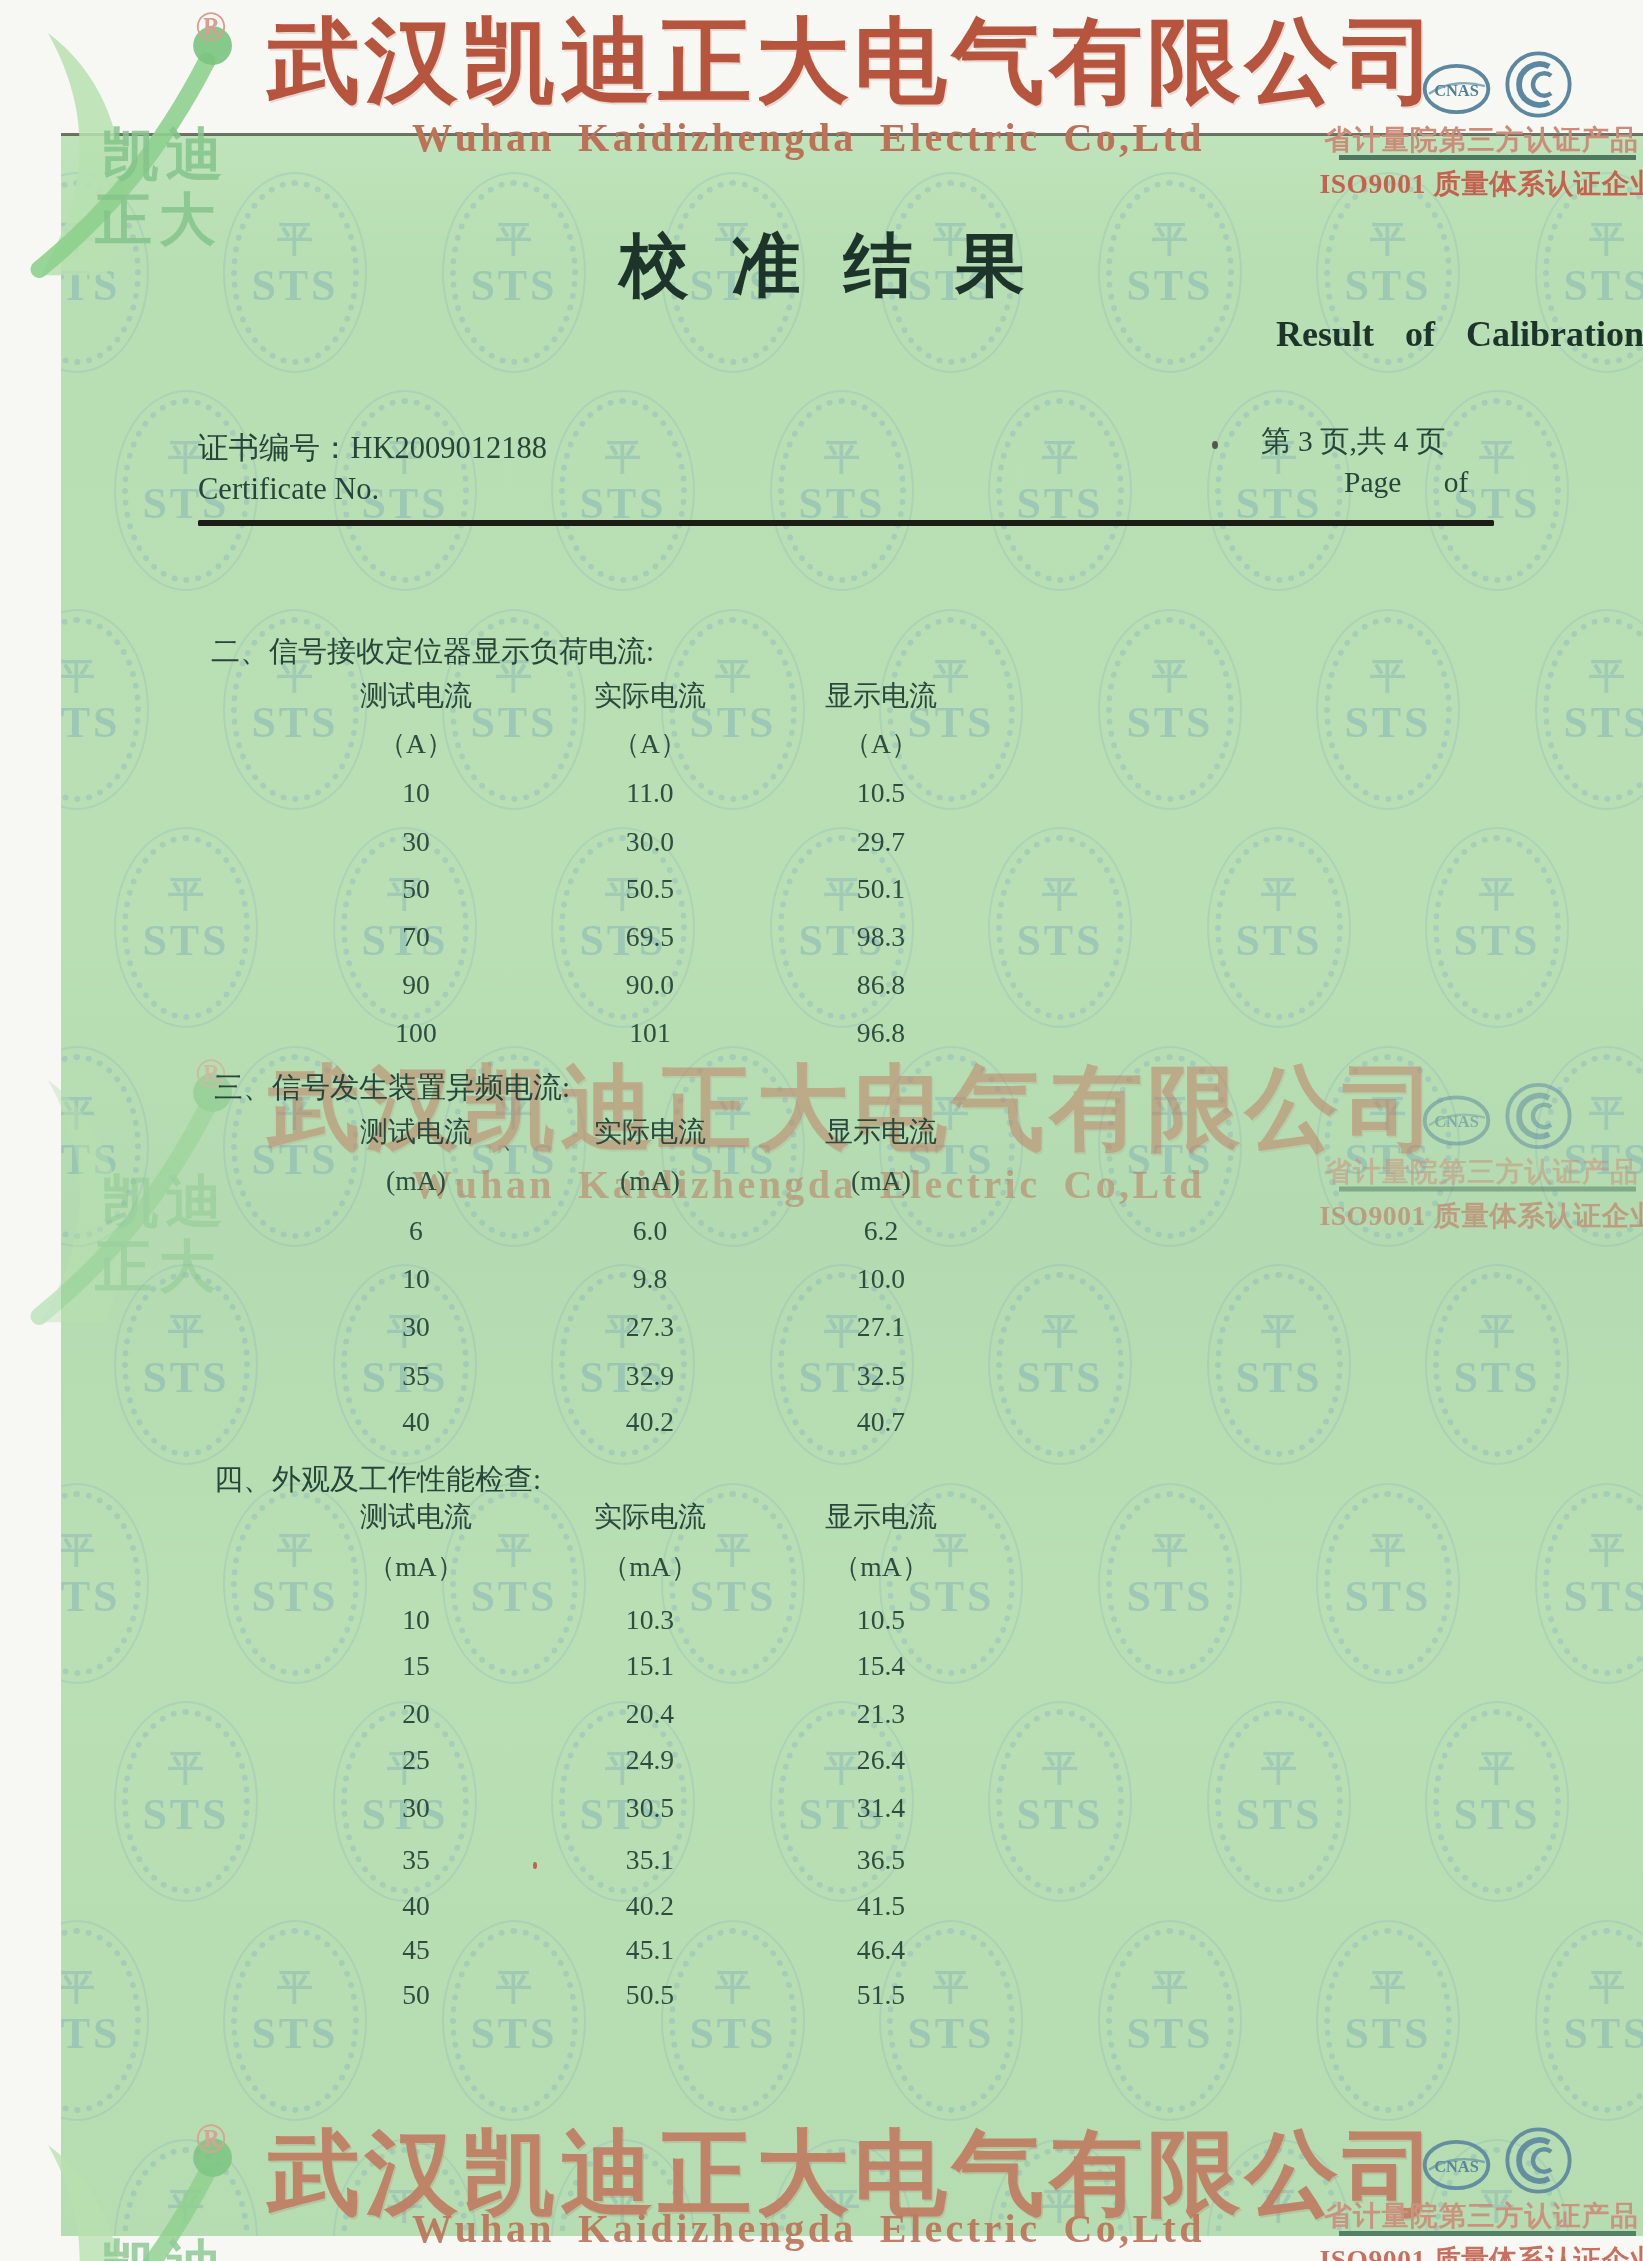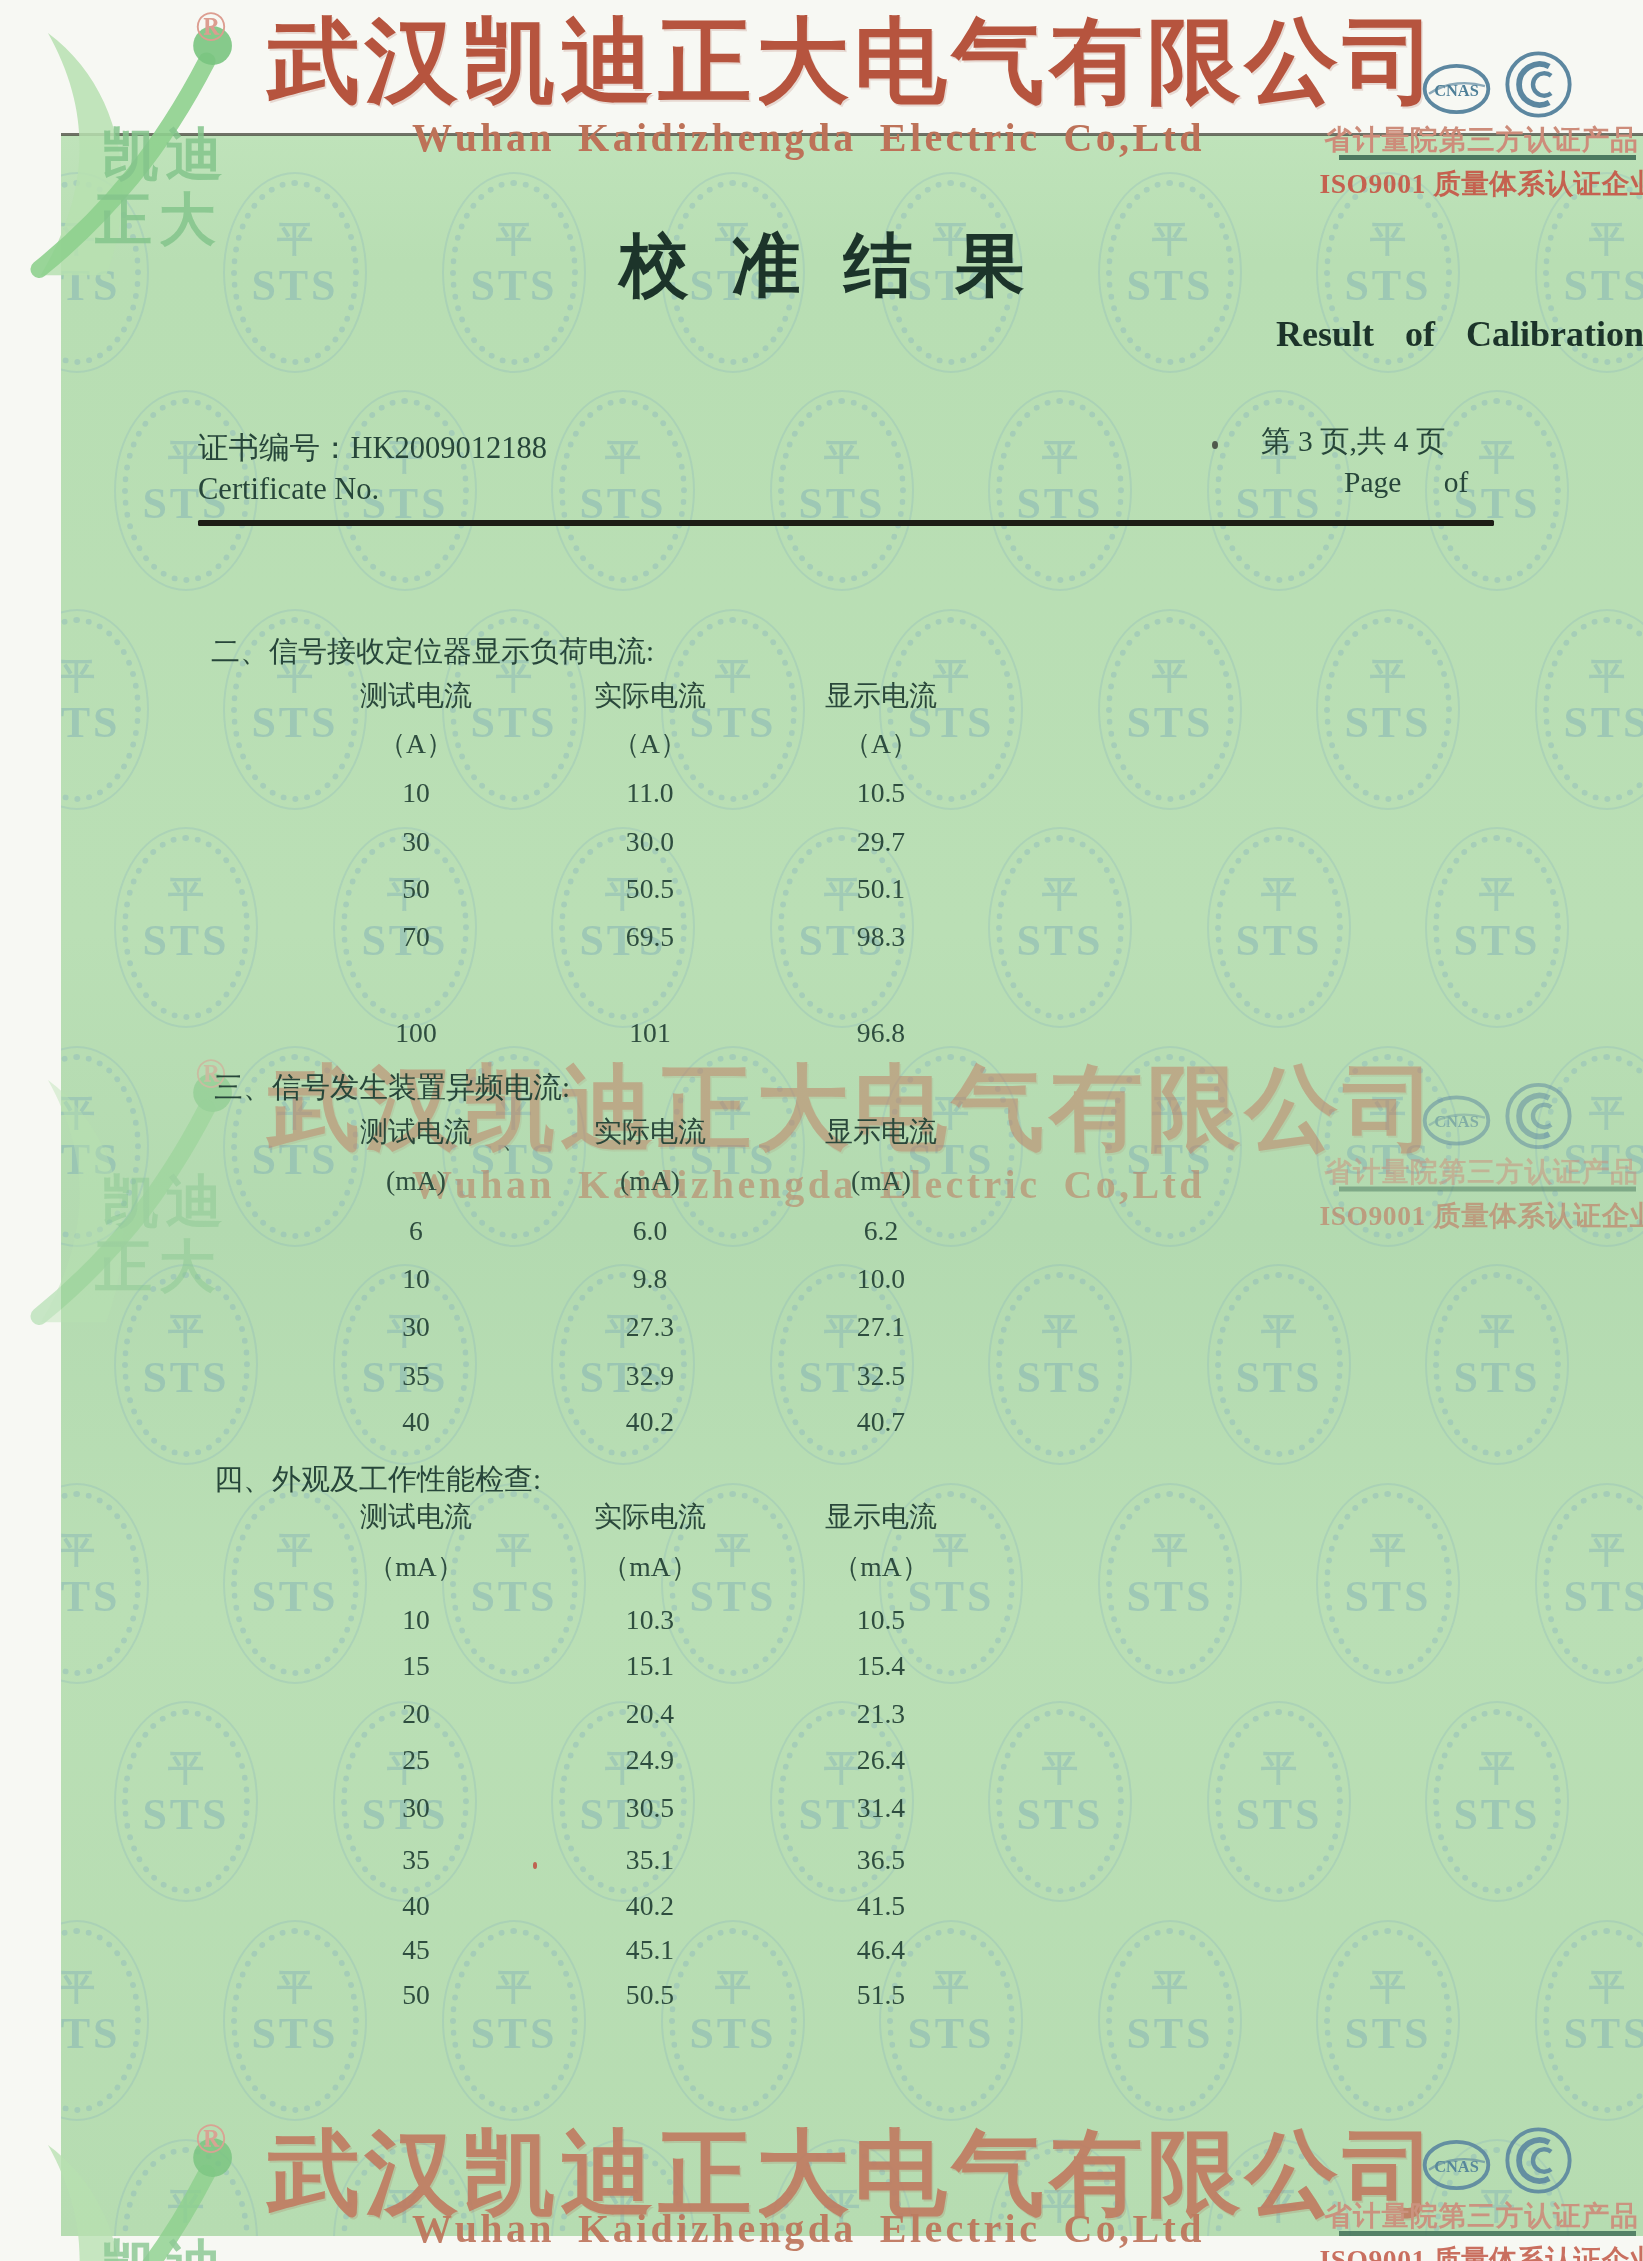--- a/index.html
+++ b/index.html
@@ -534,20 +534,25 @@
   <div class="trow" style="top:873px;">
     <span class="cell c1">50</span>
     <span class="cell c2">50.5</span>
     <span class="cell c3">50.1</span>
   </div>
   <div class="trow" style="top:921px;">
     <span class="cell c1">70</span>
     <span class="cell c2">69.5</span>
     <span class="cell c3">98.3</span>
   </div>
+  <div class="trow" style="top:969px;">
+    <span class="cell c1">90</span>
+    <span class="cell c2">90.0</span>
+    <span class="cell c3">86.8</span>
+  </div>
   <div class="trow" style="top:1017px;">
     <span class="cell c1">100</span>
     <span class="cell c2">101</span>
     <span class="cell c3">96.8</span>
   </div>
 
   <div class="sec-heading" style="left:214px;top:1068px;">三、信号发生装置异频电流:</div>
   <div class="trow thead" style="top:1116px;">
     <span class="cell c1">测试电流</span>
     <span class="cell c2">实际电流</span>

